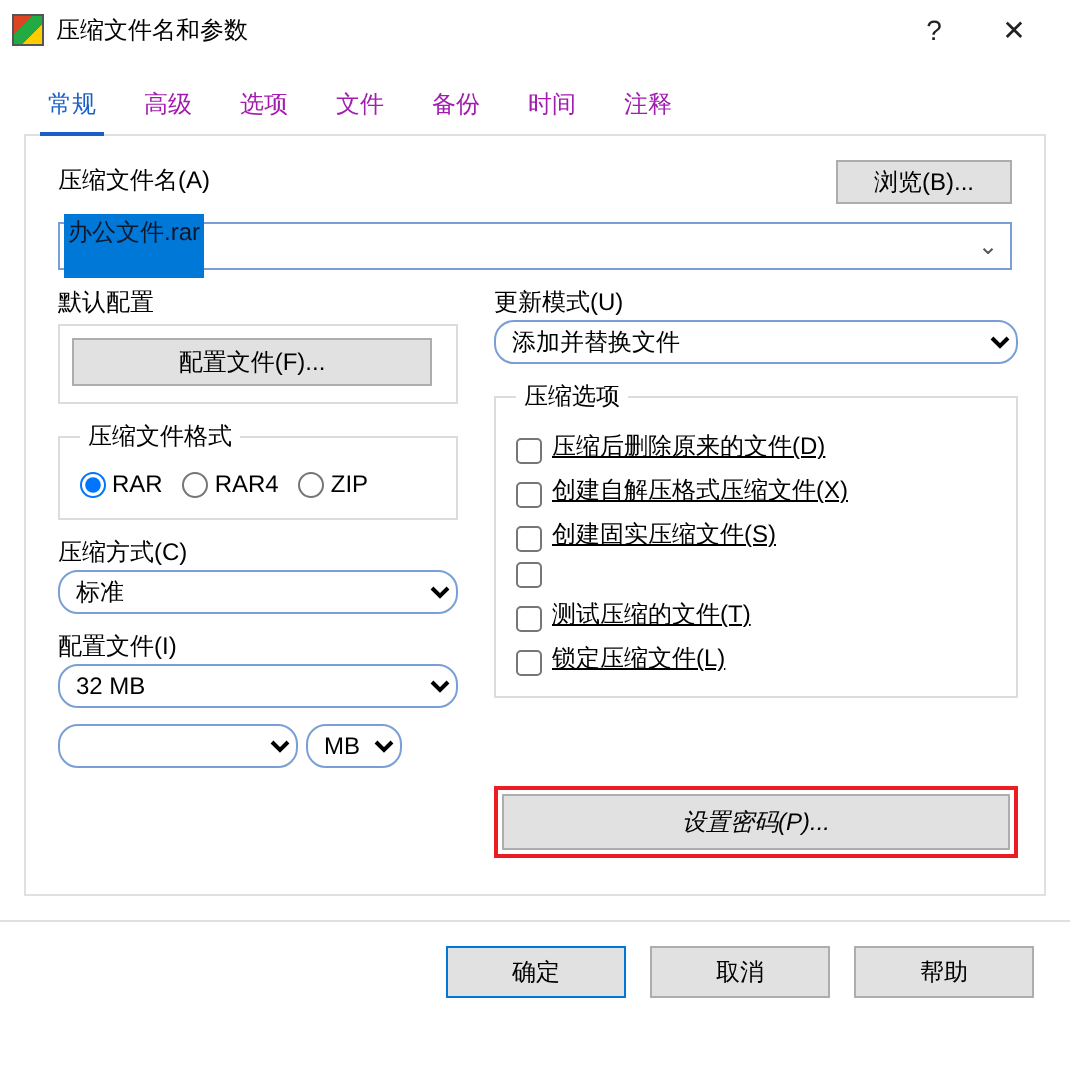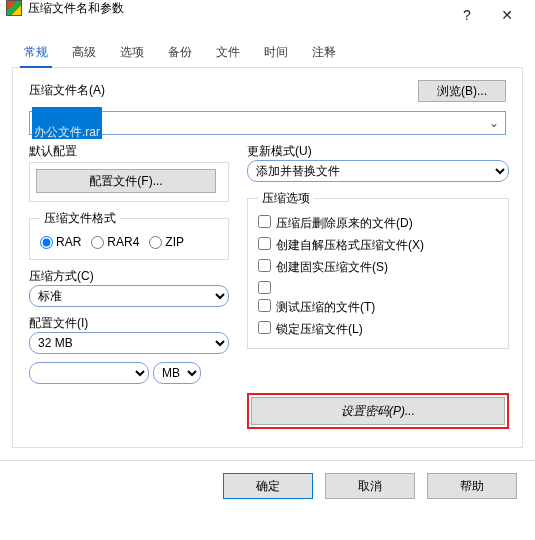--- a/index.html
+++ b/index.html
@@ -1,43 +1,43 @@
 <!DOCTYPE html>
 <html><head>
 <meta charset="utf-8">
 <style>
   * { box-sizing: border-box; font-family: "Microsoft YaHei", "Segoe UI", sans-serif; }
   body { margin: 0; background: #fff; width: 535px; height: 540px; overflow: hidden; font-size: 12px; color: #000; }
-  .titlebar { display: flex; height: 30px; padding: 0 8px 0 6px; }
+  .titlebar { display: flex; align-items: center; height: 30px; padding: 0 8px 0 6px; }
   .titlebar .app-icon { width: 16px; height: 16px; background: linear-gradient(135deg,#d42 0 33%,#2a4 33% 66%,#fc0 66% 100%); border:1px solid #555; margin-right: 6px; }
   .titlebar .title { flex: 1; font-size: 12px; }
   .tb-btn { width: 40px; height: 30px; display:flex;align-items:center;justify-content:center; font-size:14px; color:#222; }
   .body { padding: 8px 12px 12px 12px; }
   .tabs { display:flex; align-items:flex-end; border-bottom:1px solid #e0e0e0; position:relative; }
-  .tab { padding: 6px 12px; color:#404040; cursor:pointer; position:relative; }
+  .tab { padding: 6px 12px; color:#a21caf; cursor:pointer; position:relative; }
   .tab.active { color:#1a60c8; }
   .tab.active::after { content:""; position:absolute; left:8px; right:8px; bottom:-1px; height:2px; background:#1a60c8; }
   .panel { border:1px solid #e0e0e0; border-top:none; padding:14px 16px 18px; position:relative;}
   .label { margin-bottom:12px; display:block;}
   .browse-btn { position:absolute; right:16px; top:12px; height:22px; width:88px; border:1px solid #adadad; background:#e1e1e1; font-size:12px;}
   input.sel, select.sel { border:1px solid #7a9fd6; background:#fff; height:22px; padding:0 4px; font-size:12px;}
   select.sel { appearance:auto;border-radius:10px; }
   .filename { width:100%; background:#fff; border:1px solid #7a9fd6; height:24px; display:flex; align-items:center; position:relative;}
-  .filename .txt { background:#0078d7; color:#e5e5e5; padding:16px 2px; margin-left:2px; height:32px; line-height:18px;}
+  .filename .txt { background:#0078d7; color:#0f172a; padding:0 2px; margin-left:2px; height:32px; line-height:18px;}
   .filename .dd { position:absolute; right:2px; top:2px; bottom:2px; width:18px; display:flex;align-items:center;justify-content:center; color:#555;}
   .cols { display:flex; gap:18px; margin-top:8px;}
   .colL { flex: 0 0 200px; display:flex; flex-direction:column; gap:8px;}
   .colR { flex:1; display:flex; flex-direction:column; gap:8px;}
   .profile-btn { width:180px; height:24px; border:1px solid #adadad; background:#e1e1e1; font-size:12px;}
   fieldset.fs { border:1px solid #dcdcdc; padding:8px 10px 10px; margin:0;}
   fieldset.fs legend { padding:0 4px; font-size:12px;}
   .radio-row { display:flex; gap:10px; align-items:center;}
   .radio-row label { display:flex; align-items:center; gap:3px;}
   .chk-col { display:flex; flex-direction:column; gap:5px;}
-  .chk-col label { display:flex; align-items:flex-start; gap:5px;}
+  .chk-col label { display:flex; align-items:flex-end; gap:5px;text-decoration:underline;}
   input[type=radio],input[type=checkbox]{ margin:0; width:13px;height:13px;}
   .split-row { display:flex; gap:4px; align-items:center;}
   .split-input { width:120px; height:22px; border:1px solid #adadad;}
   .mb-sel { width:48px; height:22px; border:1px solid #adadad;}
   .pwd-btn { width:254px; height:28px; border:1px solid #adadad; background:#e1e1e1; font-size:12px;font-style:italic; }
   .pwd-wrap { border:2px solid #ec1c24; padding:2px; display:inline-block; margin-top:36px;}
   .update-sel { width:100%; height:24px;}
   .bottom { display:flex; justify-content:flex-end; gap:12px; padding:12px 18px 16px; border-top:1px solid #e0e0e0; margin-top:0;}
   .bottom button { width:90px; height:26px; border:1px solid #adadad; background:#e1e1e1; font-size:12px;}
   .bottom button.primary { border:1px solid #0078d7; }
@@ -52,22 +52,22 @@
   <div class="title">压缩文件名和参数</div>
   <div class="tb-btn">?</div>
   <div class="tb-btn">✕</div>
 </div>
 
 <div class="body">
   <div class="tabs">
     <div class="tab active">常规</div>
     <div class="tab">高级</div>
     <div class="tab">选项</div>
+    <div class="tab">文件</div>
     <div class="tab">备份</div>
-    <div class="tab">文件</div>
     <div class="tab">时间</div>
     <div class="tab">注释</div>
   </div>
 
   <div class="panel">
     <button class="browse-btn">浏览(B)...</button>
 
     <span class="label">压缩文件名(A)</span>
     <div class="filename">
       <span class="txt">办公文件.rar</span>

